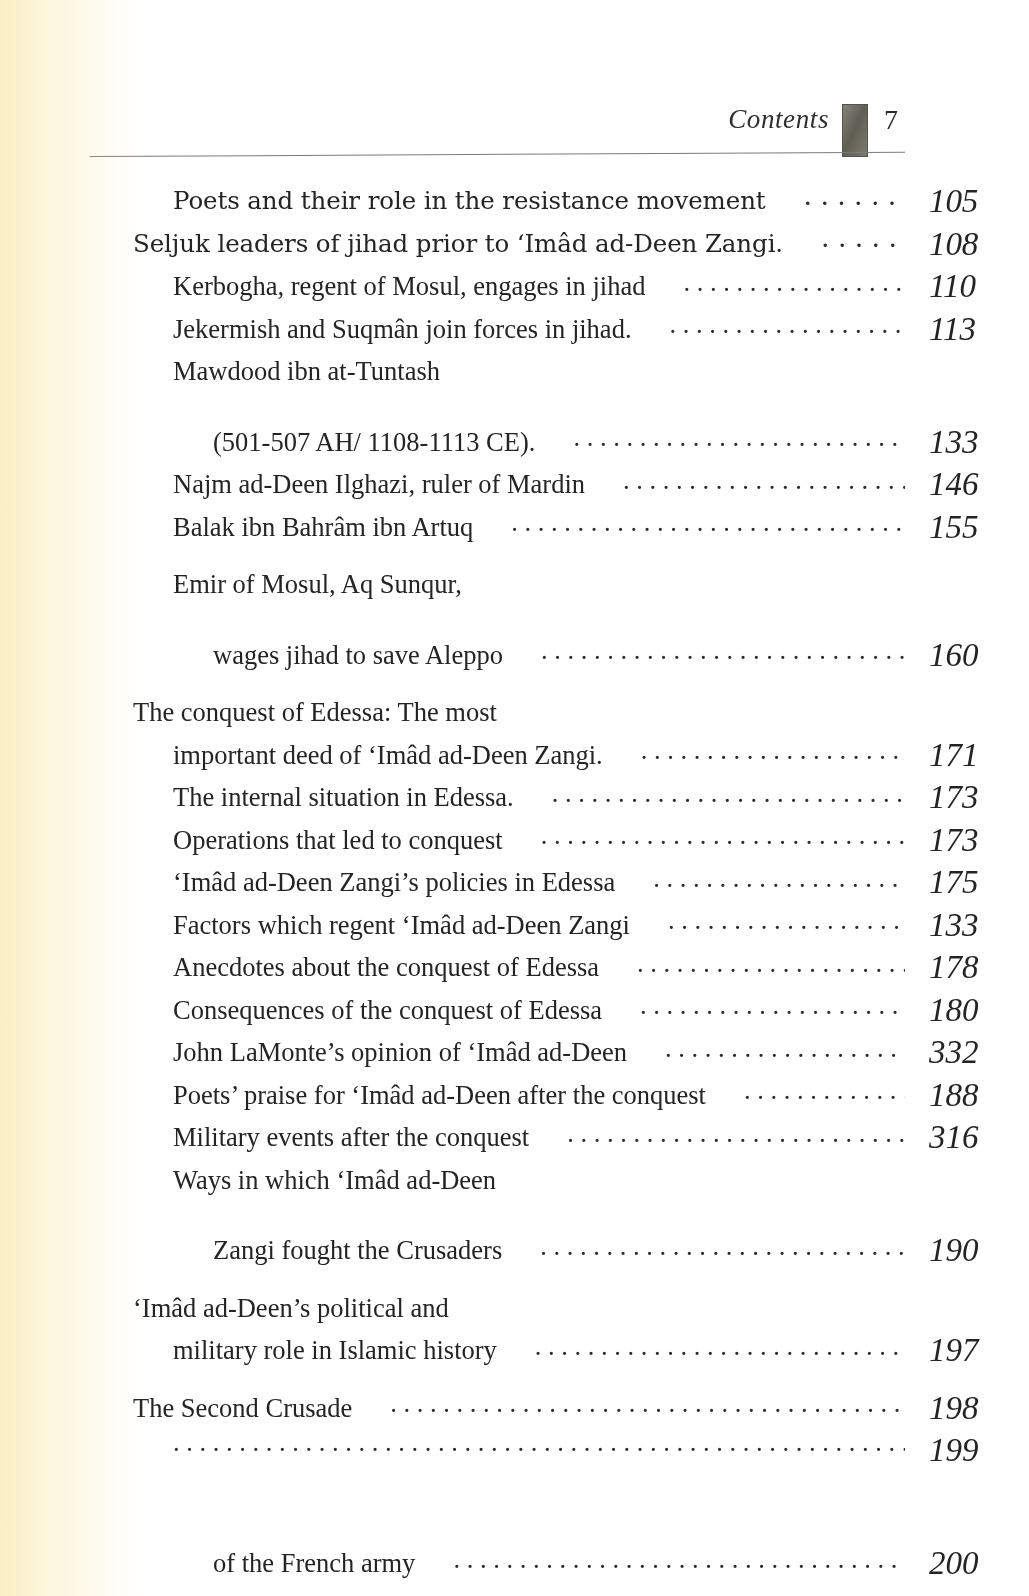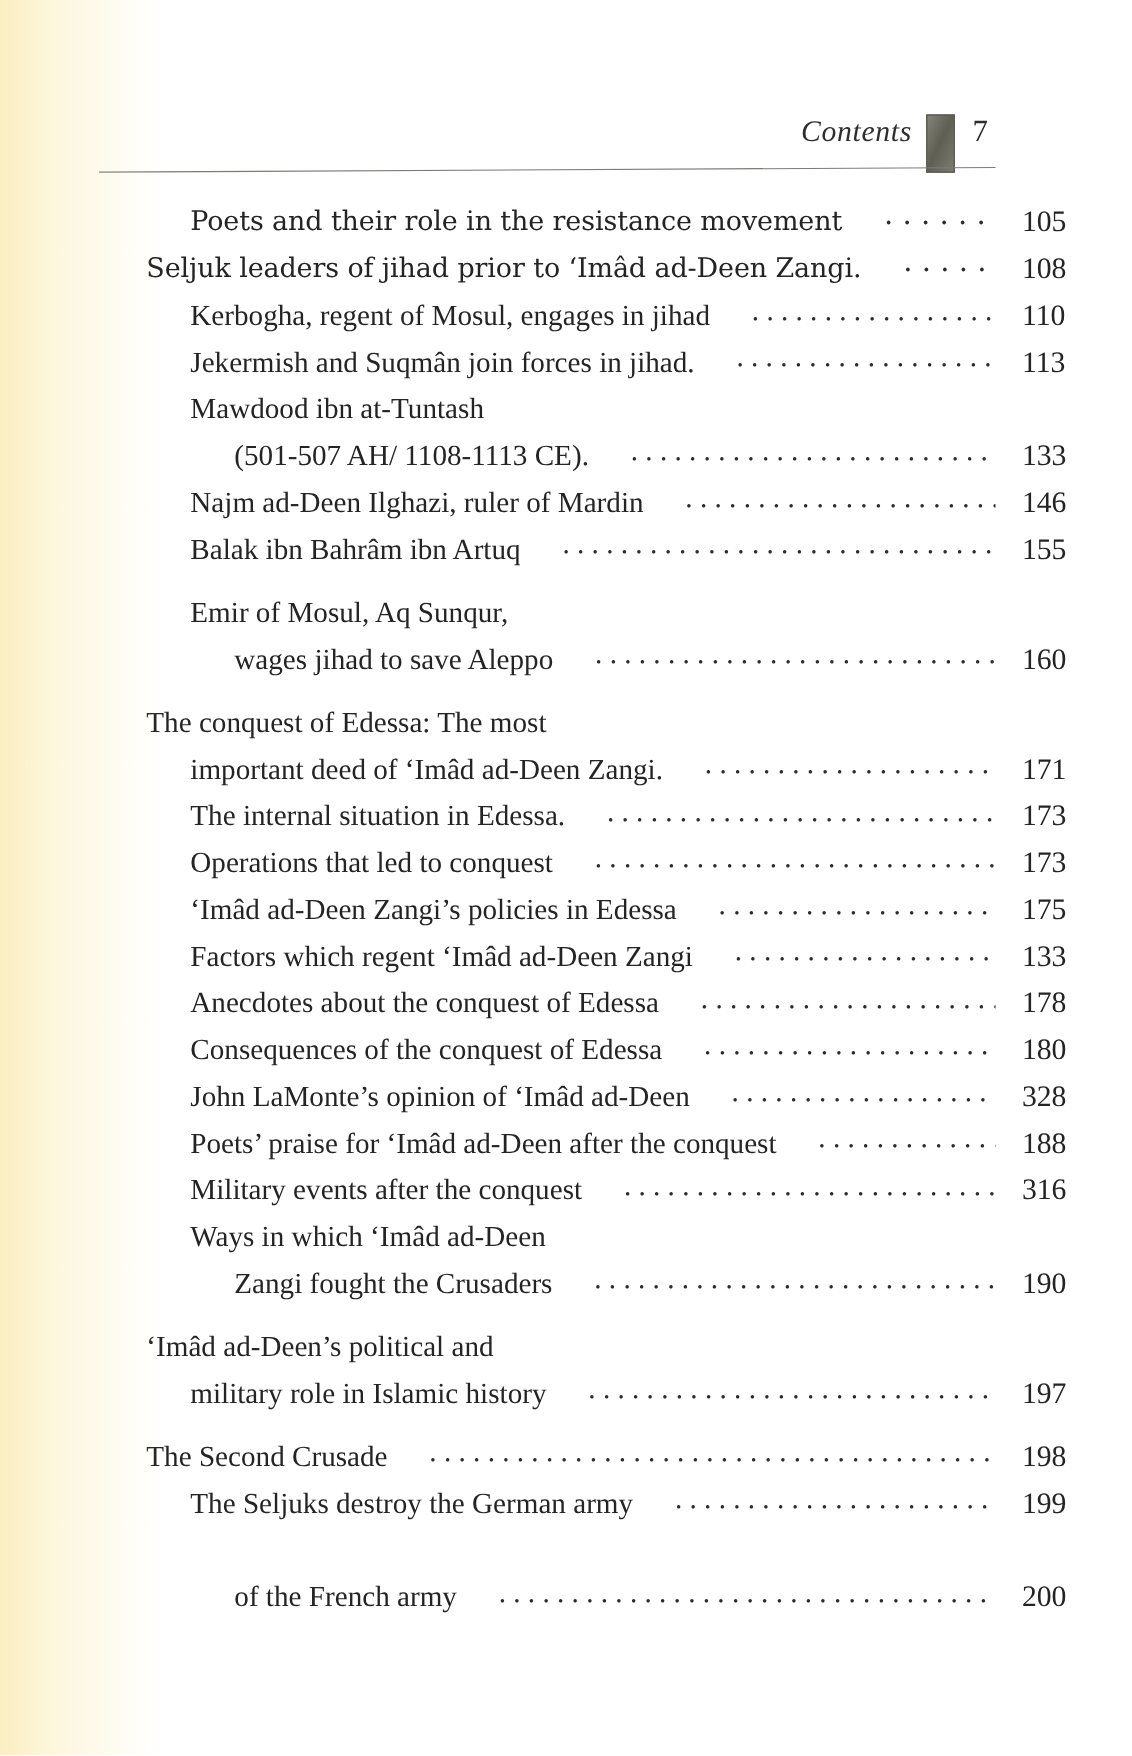--- a/index.html
+++ b/index.html
@@ -106,21 +106,21 @@
     line-height: 42.5px;
     height: 42.5px;
     padding-right: 124px;   
     gap: 31px;
   }
   .toc-line.gap-before { margin-top: 15px; }
 
   
   .lvl0 { padding-left: 133px; }
   .lvl1 { padding-left: 173px; }
-  .lvl2 { padding-left: 213px; }
+  .lvl2 { padding-left: 213px; margin-top: 28px; }
 
   
   .alt-face {
     font-family: "DejaVu Serif", "Liberation Serif", serif;
     font-size: 24.5px;
     letter-spacing: -0.1px;
   }
 
   .toc-text {
     white-space: nowrap;
@@ -150,23 +150,24 @@
   
   .leader.none::before { content: ""; }
 
   .toc-page {
     position: absolute;
     right: 0;
     width: 124px;
     text-align: left;
     padding-left: 24px;
     box-sizing: border-box;
-    font-size: 27px;
+    font-size: 33px;
     color: #242424;
     font-family: "Liberation Serif", "DejaVu Serif", serif;
+    font-style: italic;
   }
 </style>
 </head>
 <body>
 
 <div id="page">
 
   <div class="running-head">
     <div class="rh-title">Contents</div>
     <div class="rh-ornament"></div>
@@ -258,21 +259,21 @@
         <span class="toc-page">178</span>
       </div>
       <div class="toc-line lvl1">
         <span class="toc-text space-before-dots">Consequences of the conquest of Edessa</span>
         <span class="leader"></span>
         <span class="toc-page">180</span>
       </div>
       <div class="toc-line lvl1">
         <span class="toc-text space-before-dots">John LaMonte’s opinion of ‘Imâd ad-Deen</span>
         <span class="leader"></span>
-        <span class="toc-page">328</span>
+        <span class="toc-page">332</span>
       </div>
       <div class="toc-line lvl1">
         <span class="toc-text space-before-dots">Poets’ praise for ‘Imâd ad-Deen after the conquest</span>
         <span class="leader"></span>
         <span class="toc-page">188</span>
       </div>
       <div class="toc-line lvl1">
         <span class="toc-text space-before-dots">Military events after the conquest</span>
         <span class="leader"></span>
         <span class="toc-page">316</span>
@@ -294,21 +295,20 @@
         <span class="toc-text space-before-dots">military role in Islamic history</span>
         <span class="leader"></span>
         <span class="toc-page">197</span>
       </div>
       <div class="toc-line lvl0 gap-before">
         <span class="toc-text space-before-dots">The Second Crusade</span>
         <span class="leader"></span>
         <span class="toc-page">198</span>
       </div>
       <div class="toc-line lvl1">
-        <span class="toc-text space-before-dots">The Seljuks destroy the German army</span>
         <span class="leader"></span>
         <span class="toc-page">199</span>
       </div>
       <div class="toc-line lvl1">
         <span class="leader none"></span>
       </div>
       <div class="toc-line lvl2">
         <span class="toc-text space-before-dots">of the French army</span>
         <span class="leader"></span>
         <span class="toc-page">200</span>

